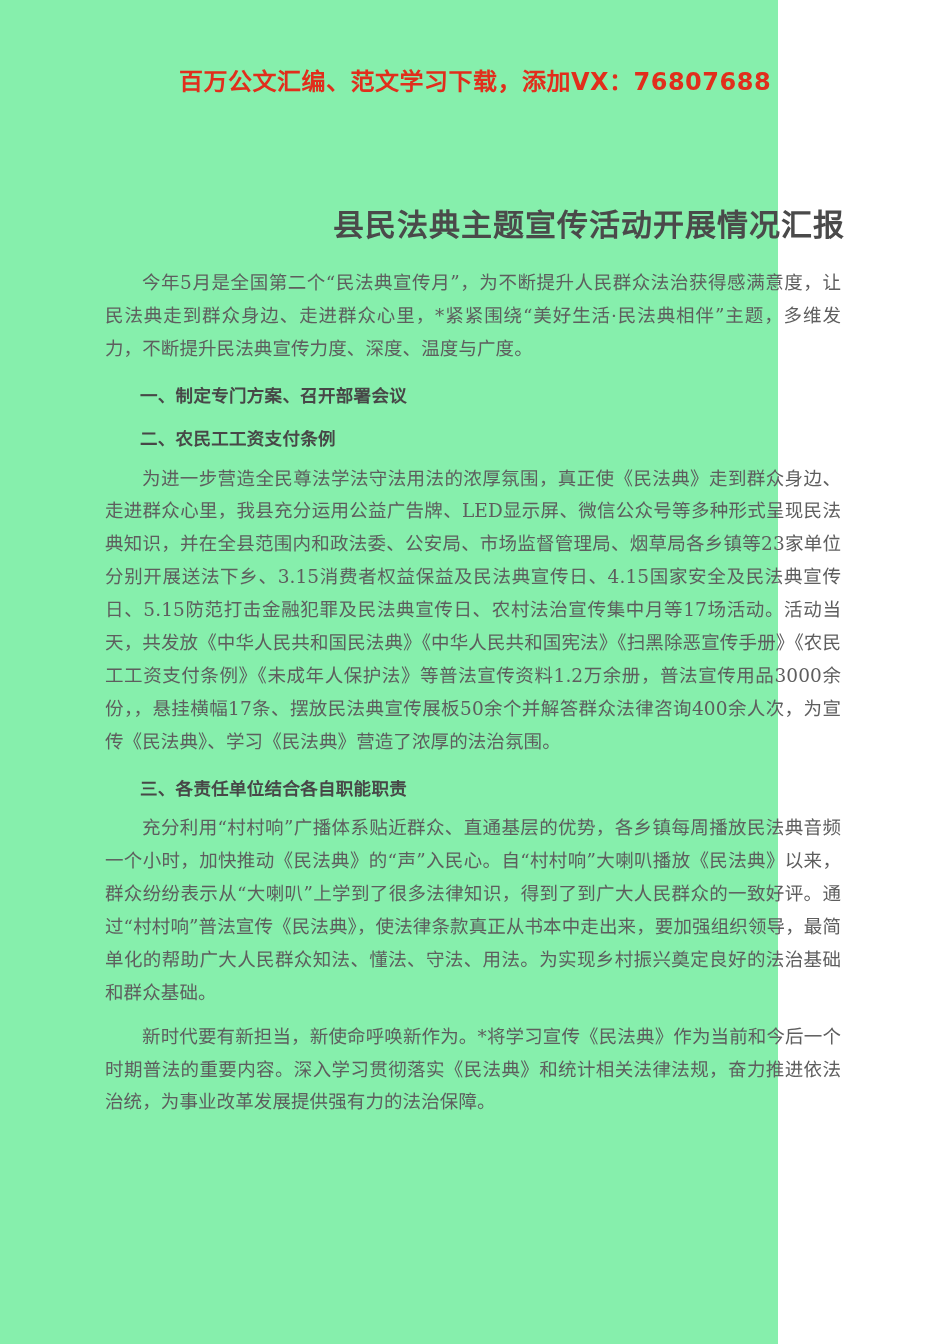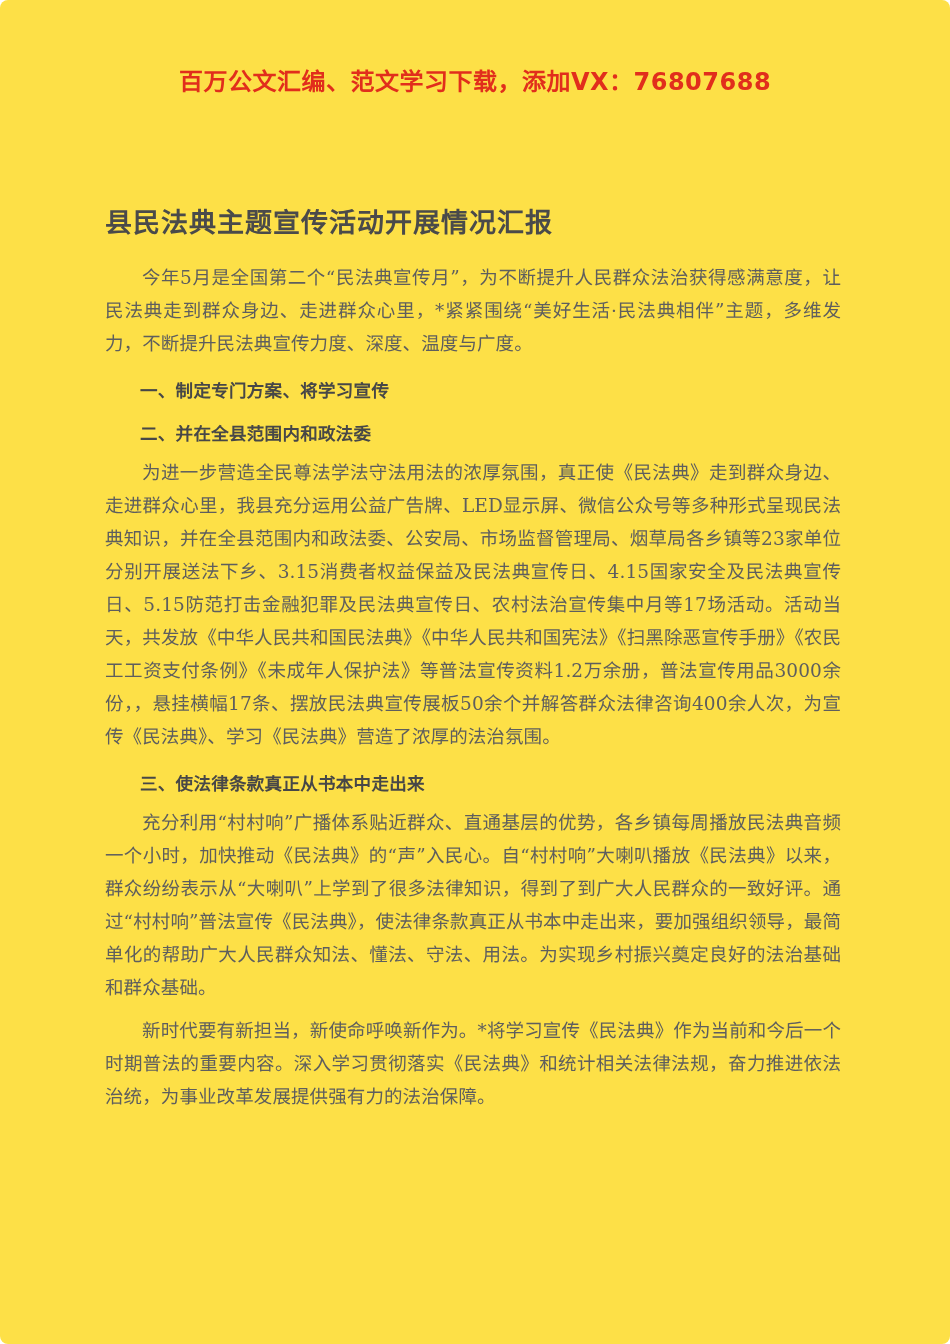--- a/index.html
+++ b/index.html
@@ -10,25 +10,24 @@
   }
   body {
     width: 950px;
     height: 1344px;
     overflow: hidden;
     font-family: "DejaVu Serif", serif;
     -webkit-font-smoothing: antialiased;
   }
   .page {
     position: relative;
-    width: 950px;
+    width: 778px;
     height: 1344px;
-    background: #fde047;
+    background: #86efac;
     box-sizing: border-box;
-    border-radius: 8px;
   }
   .watermark-banner {
     position: absolute;
     top: 62px;
     left: 0;
     width: 950px;
     text-align: center;
     color: #e12e1c;
     font-family: "DejaVu Sans", sans-serif;
     font-size: 24px;
@@ -36,24 +35,24 @@
     letter-spacing: 0.5px;
     white-space: nowrap;
   }
   .doc-body {
     position: absolute;
     top: 205px;
     left: 105px;
     width: 740px;
   }
   .doc-title {
-    text-align: left;
+    text-align: right;
     font-family: "DejaVu Serif", serif;
     font-weight: 700;
-    font-size: 27px;
+    font-size: 31px;
     color: #4a4a4a;
     letter-spacing: 1px;
     margin: 0 0 22px 0;
     line-height: 1.3;
   }
   .section-heading {
     font-family: "DejaVu Sans", sans-serif;
     font-weight: 700;
     font-size: 17.5px;
     color: #474747;
@@ -80,22 +79,22 @@
 <body>
 
 <div class="page">
 
   <div class="watermark-banner">百万公文汇编、范文学习下载，添加VX：76807688</div>
 
   <div class="doc-body">
     <h1 class="doc-title">县民法典主题宣传活动开展情况汇报</h1>
     <div>
         <p class="para">今年5月是全国第二个“民法典宣传月”，为不断提升人民群众法治获得感满意度，让民法典走到群众身边、走进群众心里，*紧紧围绕“美好生活·民法典相伴”主题，多维发力，不断提升民法典宣传力度、深度、温度与广度。</p>
-        <h2 class="section-heading">一、制定专门方案、将学习宣传</h2>
-        <h2 class="section-heading">二、并在全县范围内和政法委</h2>
+        <h2 class="section-heading">一、制定专门方案、召开部署会议</h2>
+        <h2 class="section-heading">二、农民工工资支付条例</h2>
         <p class="para">为进一步营造全民尊法学法守法用法的浓厚氛围，真正使《民法典》走到群众身边、走进群众心里，我县充分运用公益广告牌、LED显示屏、微信公众号等多种形式呈现民法典知识，并在全县范围内和政法委、公安局、市场监督管理局、烟草局各乡镇等23家单位分别开展送法下乡、3.15消费者权益保益及民法典宣传日、4.15国家安全及民法典宣传日、5.15防范打击金融犯罪及民法典宣传日、农村法治宣传集中月等17场活动。活动当天，共发放《中华人民共和国民法典》《中华人民共和国宪法》《扫黑除恶宣传手册》《农民工工资支付条例》《未成年人保护法》等普法宣传资料1.2万余册，普法宣传用品3000余份，，悬挂横幅17条、摆放民法典宣传展板50余个并解答群众法律咨询400余人次，为宣传《民法典》、学习《民法典》营造了浓厚的法治氛围。</p>
-        <h2 class="section-heading">三、使法律条款真正从书本中走出来</h2>
+        <h2 class="section-heading">三、各责任单位结合各自职能职责</h2>
         <p class="para">充分利用“村村响”广播体系贴近群众、直通基层的优势，各乡镇每周播放民法典音频一个小时，加快推动《民法典》的“声”入民心。自“村村响”大喇叭播放《民法典》以来，群众纷纷表示从“大喇叭”上学到了很多法律知识，得到了到广大人民群众的一致好评。通过“村村响”普法宣传《民法典》，使法律条款真正从书本中走出来，要加强组织领导，最简单化的帮助广大人民群众知法、懂法、守法、用法。为实现乡村振兴奠定良好的法治基础和群众基础。</p>
         <p class="para">新时代要有新担当，新使命呼唤新作为。*将学习宣传《民法典》作为当前和今后一个时期普法的重要内容。深入学习贯彻落实《民法典》和统计相关法律法规，奋力推进依法治统，为事业改革发展提供强有力的法治保障。</p>
       </div>
   </div>
 
 </div>
 
 </body></html>

